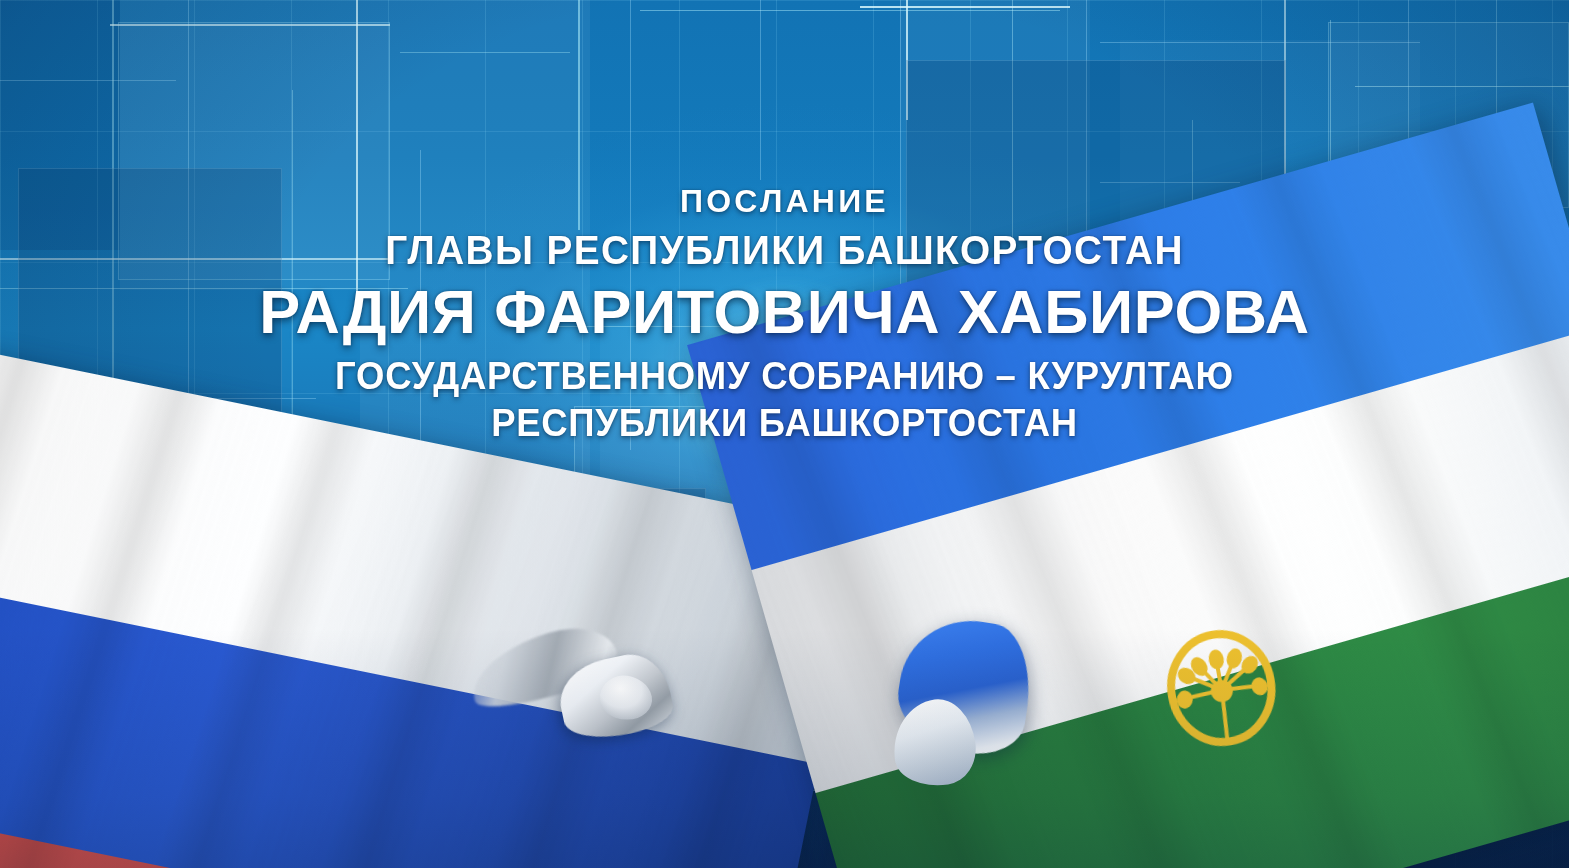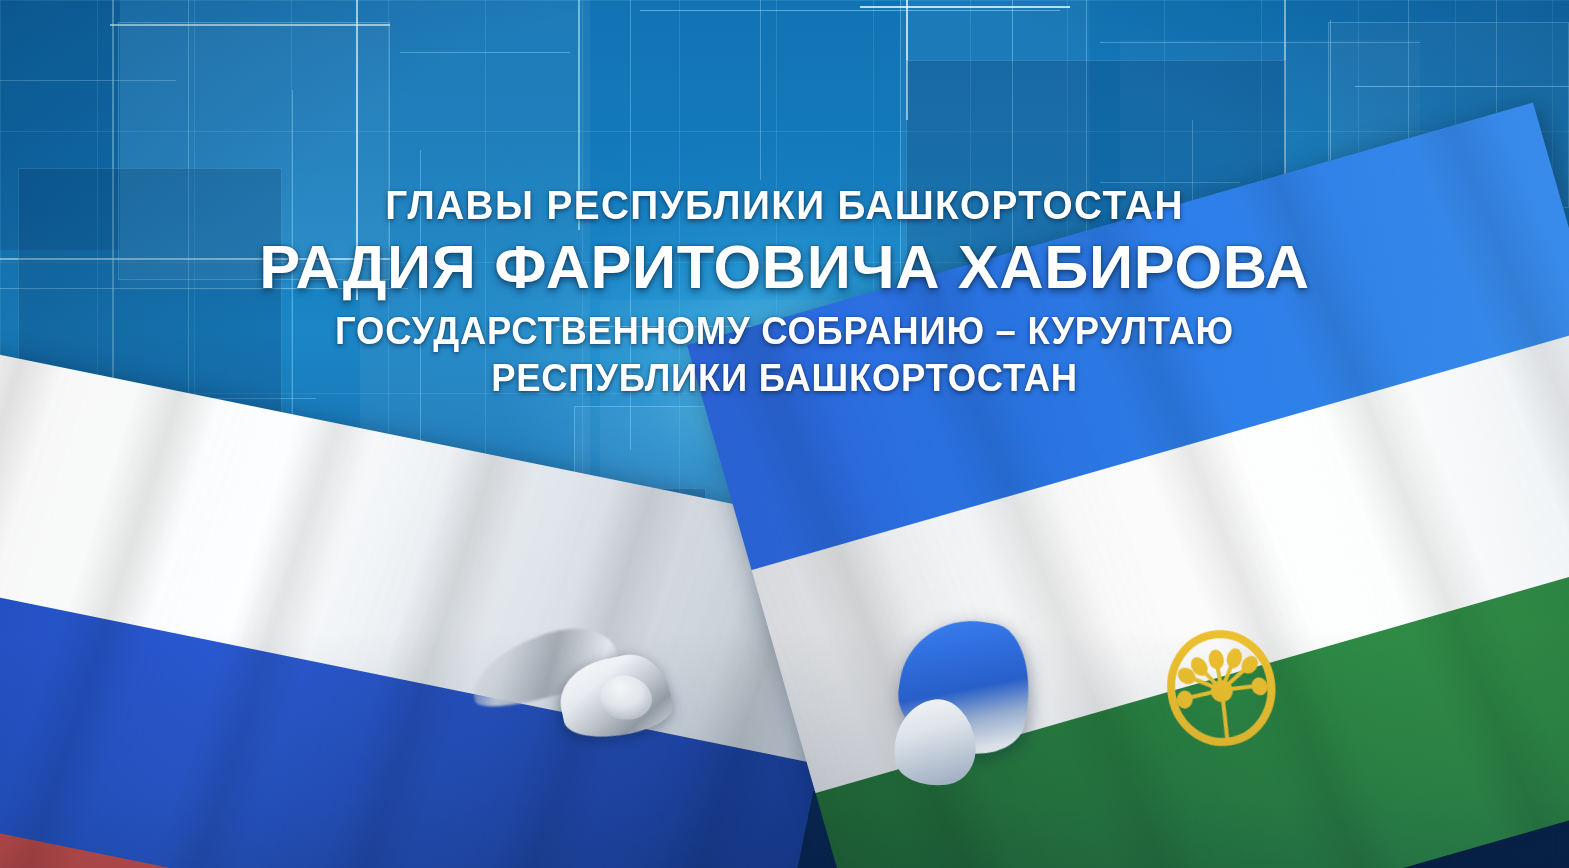--- a/index.html
+++ b/index.html
@@ -355,20 +355,21 @@
   <div class="trace dim" style="left:1150px;top:498px;width:1px;height:56px;transform:rotate(28deg);"></div>
   <div class="trace dim" style="left:840px;top:624px;width:1px;height:52px;transform:rotate(28deg);"></div>
   <div class="trace dim" style="left:884px;top:646px;width:1px;height:40px;transform:rotate(28deg);"></div>
   <div class="trace dim" style="left:742px;top:430px;width:1px;height:50px;transform:rotate(28deg);"></div>
 
   <div class="bg-vignette"></div>
   <div class="burst"></div>
   <div class="burst2"></div>
 
   <div class="title-block">
+    <span class="line l1">ПОСЛАНИЕ</span>
     <span class="line l2">ГЛАВЫ РЕСПУБЛИКИ БАШКОРТОСТАН</span>
     <span class="line l3">РАДИЯ ФАРИТОВИЧА ХАБИРОВА</span>
     <span class="line l4">ГОСУДАРСТВЕННОМУ СОБРАНИЮ – КУРУЛТАЮ</span>
     <span class="line l5">РЕСПУБЛИКИ БАШКОРТОСТАН</span>
   </div>
 
   <div class="flag" id="flag-ru">
     <div class="stripe s-white"></div>
     <div class="stripe s-blue"></div>
     <div class="stripe s-red"></div>

